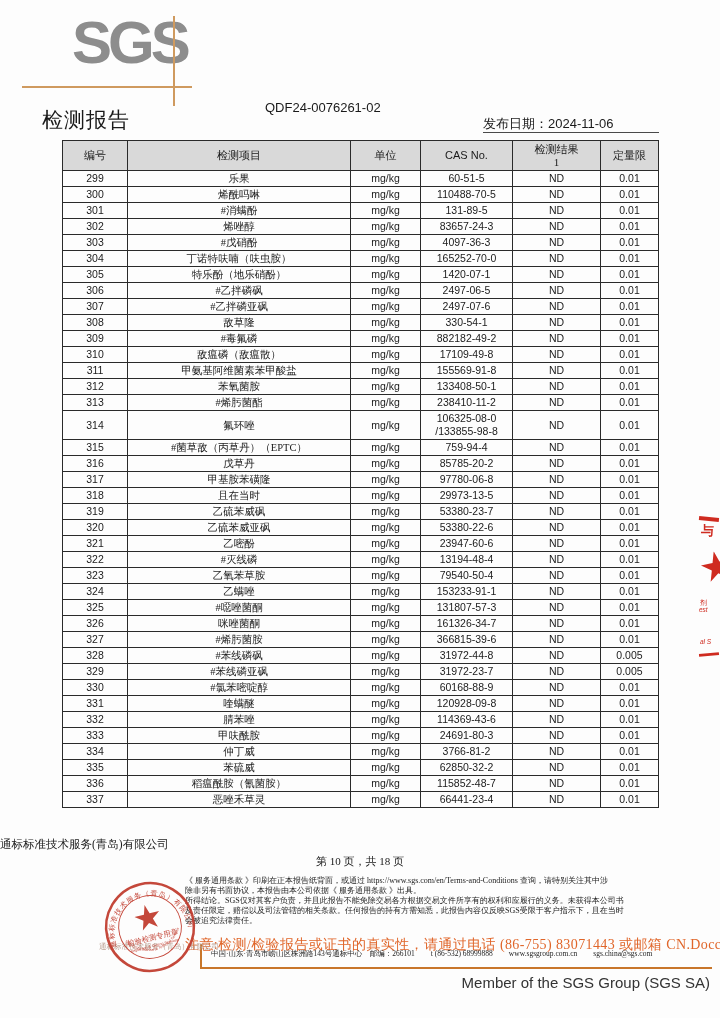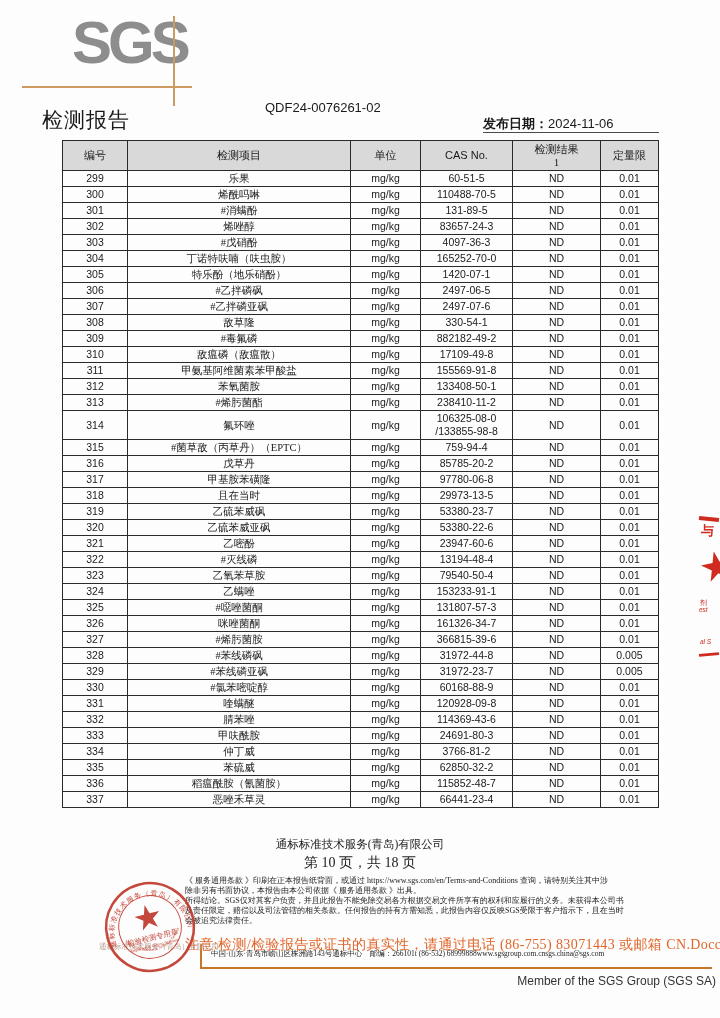--- a/index.html
+++ b/index.html
@@ -10,52 +10,52 @@
   
   .logo-text { position:absolute; left:72px; top:8px; font-size:60px; font-weight:800;
                color:#8d8d8d; letter-spacing:-4px; font-family:"Liberation Sans",sans-serif;text-align:center; }
   .logo-hline { position:absolute; left:22px; top:86px; width:170px; height:2px; background:#cf9a5f; }
   .logo-vline { position:absolute; left:173px; top:16px; width:2px; height:90px; background:#cf9a5f; }
 
   .report-title { position:absolute; left:42px; top:106px; font-size:21px; font-weight:normal;
                   font-family:"Liberation Serif", serif; letter-spacing:1px; }
   .report-no { position:absolute; left:265px; top:100px; font-size:13px; }
   .issue-date { position:absolute; left:483px; top:115px; font-size:13px; }
-  .issue-date .lbl { font-weight:bold; font-family:"Liberation Serif", serif; }
+  .issue-date .lbl { font-weight:normal; font-family:"Liberation Serif", serif; }
   .date-underline { position:absolute; left:483px; top:132px; width:176px; height:1px; background:#4a4a4a; }
 
   
   .results-table { position:absolute; left:62px; top:140px; width:596px;
                    border-collapse:collapse; table-layout:fixed; font-family:"Liberation Serif", serif; }
   .results-table th, .results-table td {
       border:1px solid #2a2a2a; text-align:center; vertical-align:middle;
       font-size:10.5px; line-height:13px; padding:1px 2px; overflow:hidden; }
   .results-table th { background:#d9d9d9; font-size:11px; font-weight:normal; height:30px; white-space:pre-line; }
   .results-table td { height:13.5px; }
   .results-table td.num, .results-table th.num { font-family:"Liberation Sans", sans-serif; }
 
   
-  .footer-company { position:absolute; left:0; right:0; top:837px; text-align:center;
+  .footer-company { position:absolute; left:0; right:0; top:837px; 
                     font-size:11.5px; font-family:"Liberation Serif", serif; }
   .footer-page { position:absolute; left:0; right:0; top:854px; text-align:center;
-                 font-size:14px; font-family:"Liberation Serif", serif; }
+                 font-size:11px; font-family:"Liberation Serif", serif; }
 
   
   .disclaimer { position:absolute; left:185px; top:876px; width:532px;
                 font-size:8px; line-height:10px; color:#222; font-family:"Liberation Serif", serif; }
   .disclaimer div { white-space:nowrap; }
   .notice-line { position:absolute; left:185px; top:936px; width:532px; font-size:14px;
                  color:#e0662a; letter-spacing:0.4px; white-space:nowrap; font-family:"Liberation Serif", serif; }
 
   
   .addr-vline { position:absolute; left:200px; top:944px; width:2px; height:24px; background:#c8762a; }
-  .addr-row { position:absolute; left:211px; top:949px; width:505px; display:flex; gap:0;
+  .addr-row { position:absolute; left:211px; top:949px; width:505px; display:flex; gap:16px;
               font-size:7.5px; color:#222; white-space:nowrap; font-family:"Liberation Serif", serif; }
   .addr-hline { position:absolute; left:200px; top:967px; width:512px; height:2px; background:#c8762a; }
-  .member-line { position:absolute; right:4px; top:974px; font-size:12px; color:#333; }
+  .member-line { position:absolute; right:10px; top:974px; font-size:15px; color:#333; }
 
   
   .stamp-gray-text { position:absolute; left:99px; top:942px; font-size:7.5px; color:#bba193;
                      white-space:nowrap; z-index:1; font-family:"Liberation Serif", serif; }
   .stamp { position:absolute; left:103px; top:880px; width:94px; height:94px; z-index:2;
            transform:rotate(-14deg); opacity:0.92; }
 
   
   .cross-stamp { position:absolute; right:0; top:505px; width:22px; height:165px;
                  overflow:hidden; color:#cf2b20; z-index:2; }

